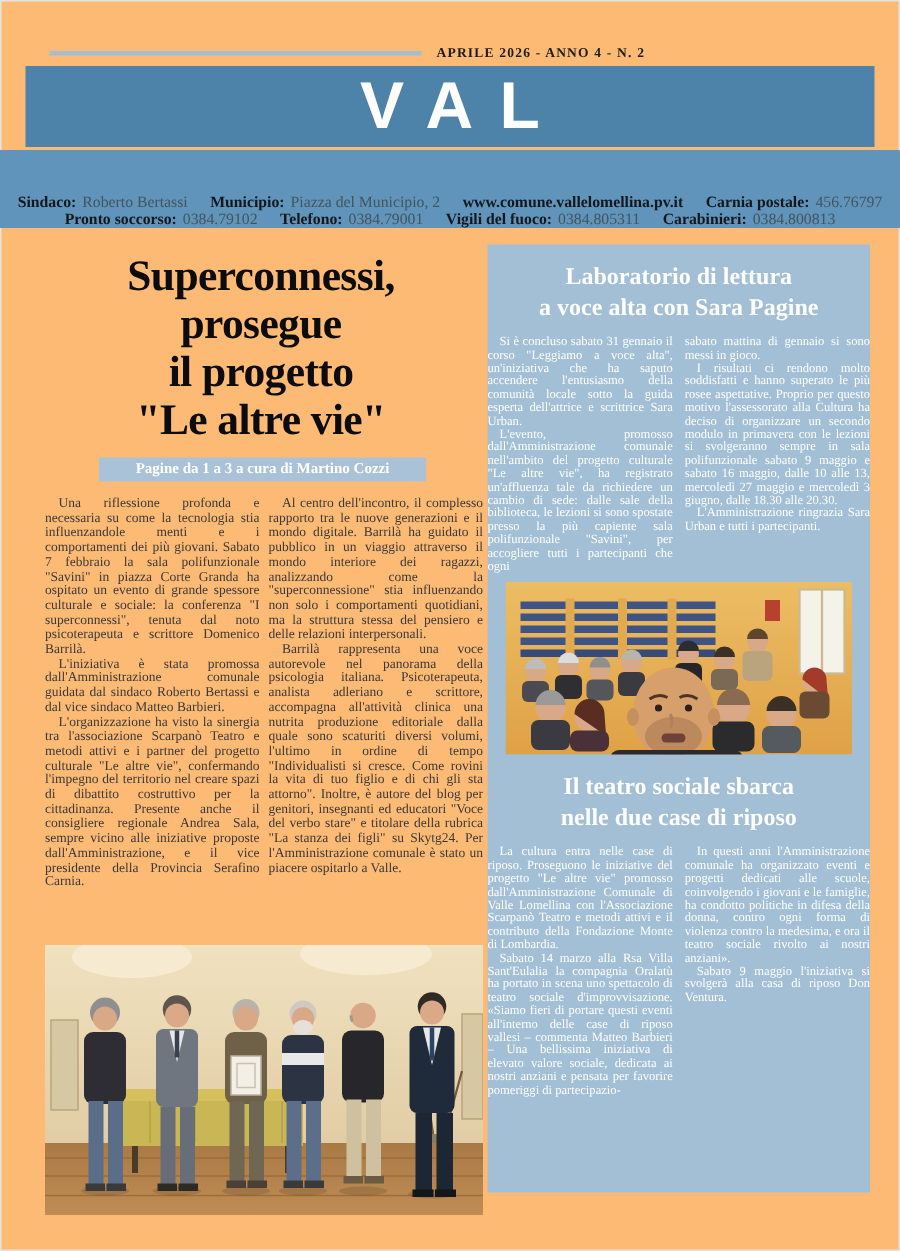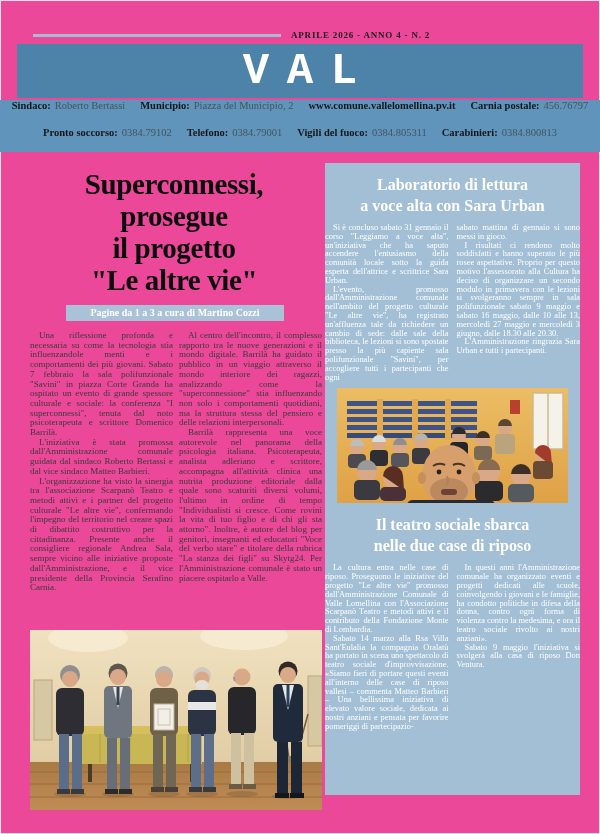--- a/index.html
+++ b/index.html
@@ -1,32 +1,32 @@
 <!DOCTYPE html>
 <html><head>
 <meta charset="utf-8">
 <style>
   html,body{margin:0;padding:0;background:#fff;}
   .page{
-    position:relative;width:600px;height:834px;background:#ec4899;
+    position:relative;width:600px;height:834px;background:#fdba74;
     font-family:"Liberation Serif", serif;overflow:hidden;
     box-shadow:inset 0 0 0 1px #e3e3e3;
   }
   
   .issue-row{position:absolute;top:30px;left:33px;width:534px;display:flex;align-items:center;}
   .issue-rule{width:248px;height:3px;background:#a4bdd1;margin-right:10px;flex:0 0 auto;}
   .issue-text{font-weight:bold;font-size:9px;letter-spacing:.8px;color:#1d1d1d;white-space:nowrap;}
   .banner{position:absolute;top:44px;left:17px;width:566px;height:54px;background:#4d82a9;text-align:center;}
   .banner-title{
-    font-family:Liberation Mono, monospace;font-weight:bold;font-size:44px;line-height:54px;
+    font-family:Liberation Sans, sans-serif;font-weight:bold;font-size:44px;line-height:54px;
     color:#ffffff;letter-spacing:.40em;text-indent:.40em;
   }
   .infobar{
     position:absolute;top:100px;left:0;width:600px;height:52px;background:#6094ba;
-    display:flex;flex-direction:column;justify-content:flex-start;gap:16px;font-size:10.5px;
+    display:flex;flex-direction:column;justify-content:flex-end;gap:0;font-size:10.5px;
   }
   .info-row{display:flex;justify-content:center;gap:15px;white-space:nowrap;}
   .info-item{display:flex;gap:4px;}
   .info-label{font-weight:bold;color:#14181d;}
   .info-value{color:#44545e;}
   .info-site{font-weight:bold;color:#14181d;cursor:pointer;}
   
   .l-title{
     position:absolute;top:168px;left:24px;width:300px;text-align:center;
     font-weight:bold;font-size:29px;line-height:32px;color:#0c0c0c;letter-spacing:-.4px;
@@ -222,21 +222,21 @@
         <rect x="261" y="112" width="11" height="54" fill="#1c2634"></rect>
       <rect x="245" y="163" width="14" height="5" fill="#14161a"></rect>
         <rect x="260" y="163" width="14" height="5" fill="#14161a"></rect>
     </svg>
   </div>
 
   <div class="panel">
 
     <div class="p-head">
       <div>Laboratorio di lettura</div>
-      <div>a voce alta con Sara Urban</div>
+      <div>a voce alta con Sara Pagine</div>
     </div>
 
     <div class="p-cols">
       <div class="p-col">
         <p>Si è concluso sabato 31 gennaio il corso "Leggiamo a voce alta", un'iniziativa che ha saputo accendere l'entusiasmo della comunità locale sotto la guida esperta dell'attrice e scrittrice Sara Urban.</p>
         <p>L'evento, promosso dall'Amministrazione comunale nell'ambito del progetto culturale "Le altre vie", ha registrato un'affluenza tale da richiedere un cambio di sede: dalle sale della biblioteca, le lezioni si sono spostate presso la più capiente sala polifunzionale "Savini", per accogliere tutti i partecipanti che ogni</p>
       </div>
       <div class="p-col">
         <p class="cont">sabato mattina di gennaio si sono messi in gioco.</p>
         <p>I risultati ci rendono molto soddisfatti e hanno superato le più rosee aspettative. Proprio per questo motivo l'assessorato alla Cultura ha deciso di organizzare un secondo modulo in primavera con le lezioni si svolgeranno sempre in sala polifunzionale sabato 9 maggio e sabato 16 maggio, dalle 10 alle 13, mercoledì 27 maggio e mercoledì 3 giugno, dalle 18.30 alle 20.30.</p>

